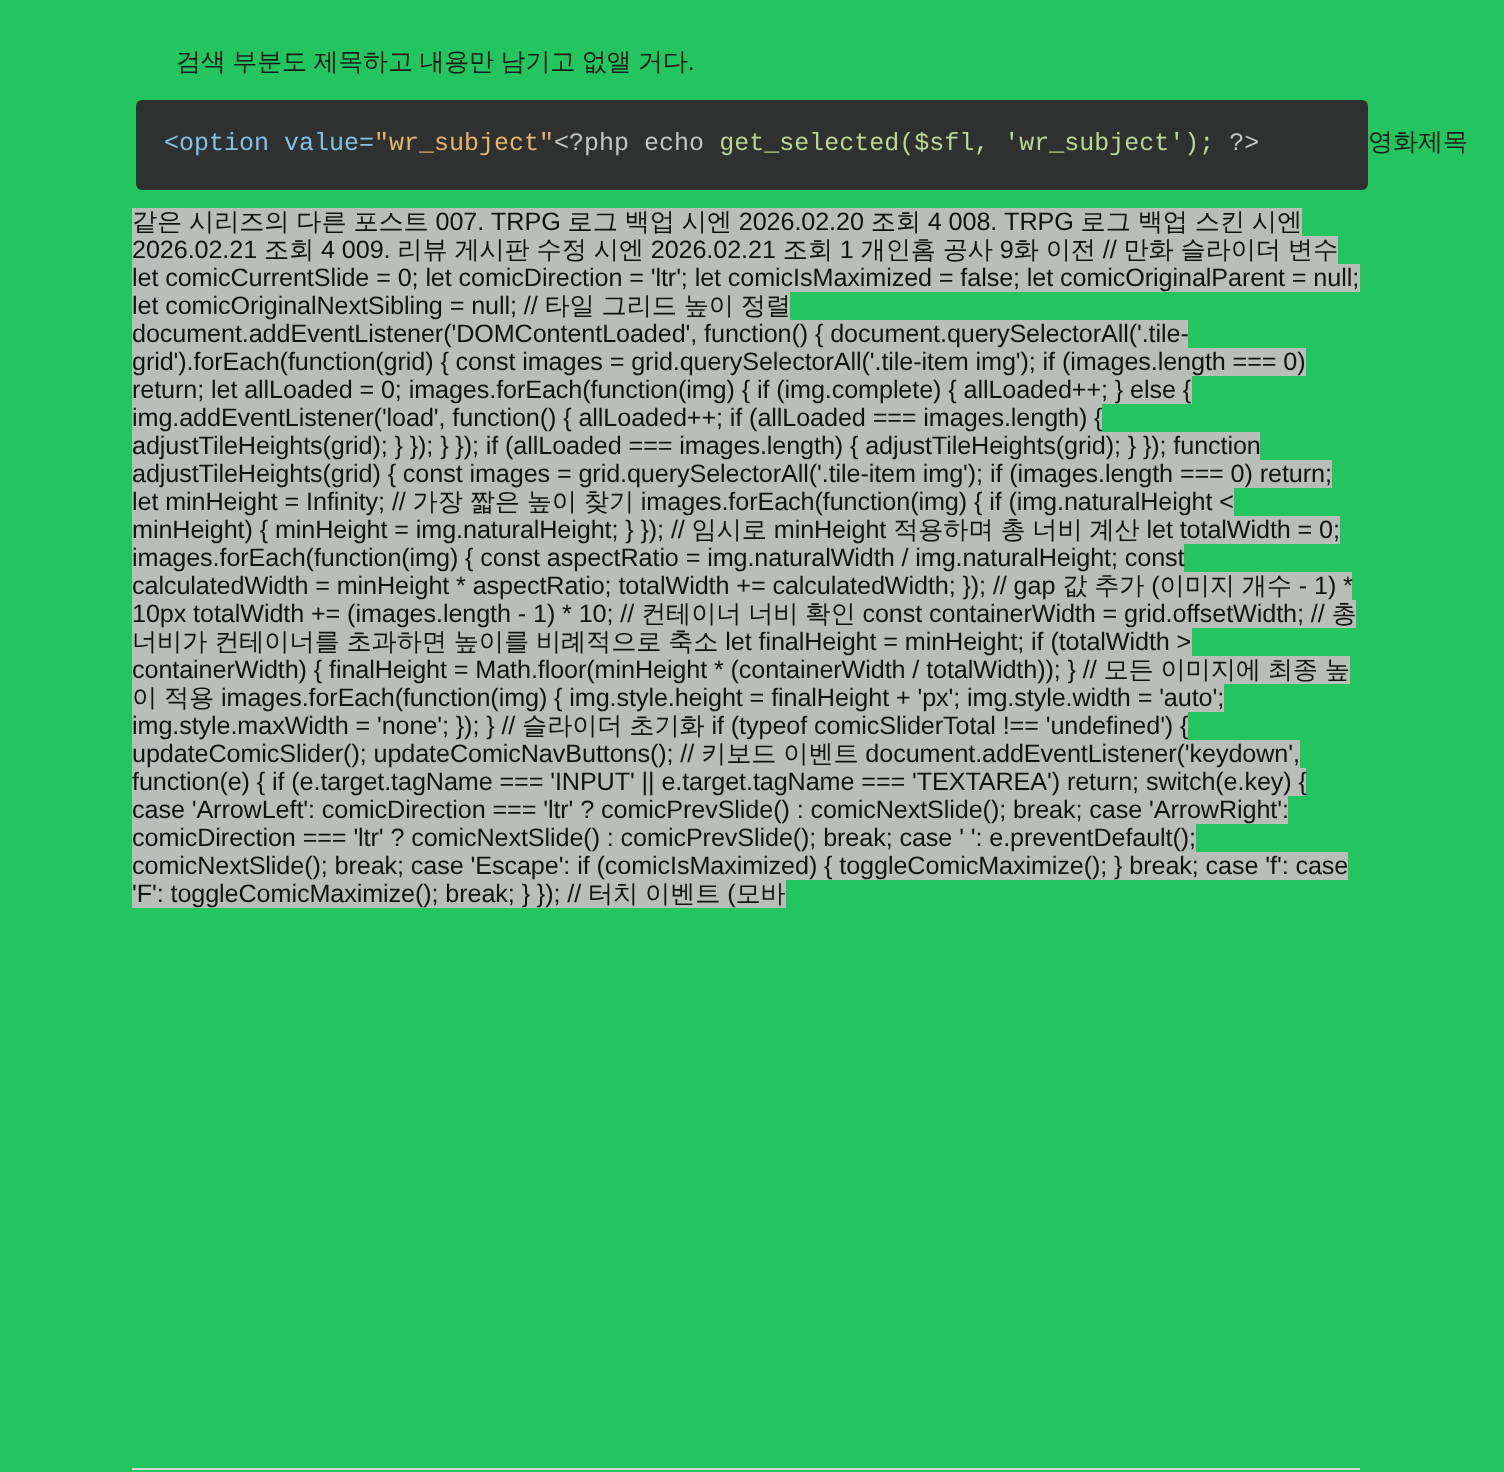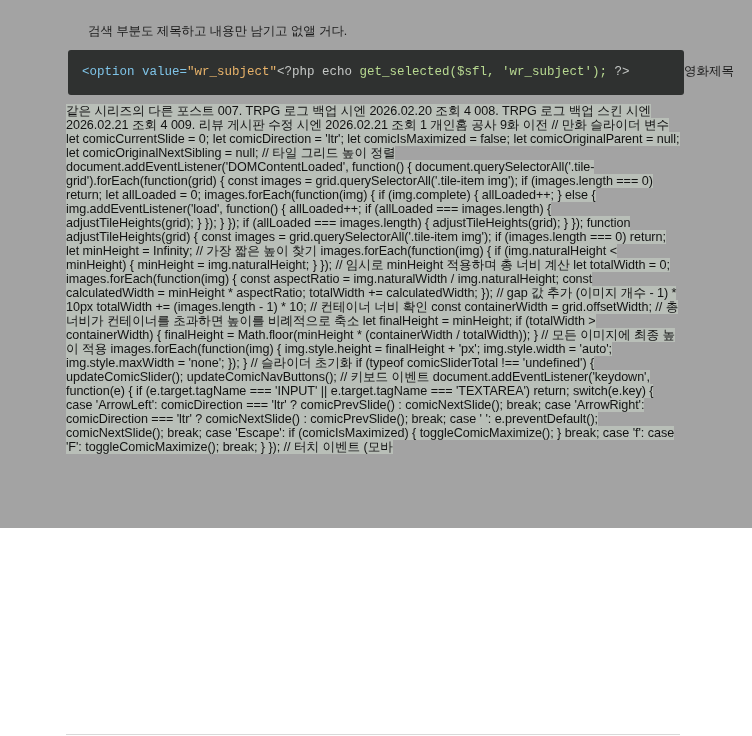--- a/index.html
+++ b/index.html
@@ -10,22 +10,22 @@
   body {
     width: 752px;
     height: 736px;
     font-family: "Liberation Sans", sans-serif;
     color: #222222;
     overflow: hidden;
   }
   .page {
     position: relative;
     width: 752px;
-    height: 528px;
-    background: #a3a3a3;
+    height: 736px;
+    background: #22c55e;
     box-sizing: border-box;
   }
   .intro-line {
     position: absolute;
     left: 88px;
     top: 22px;
     font-size: 12.5px;
     line-height: 18px;
     color: #1b1b1b;
     letter-spacing: -0.1px;

